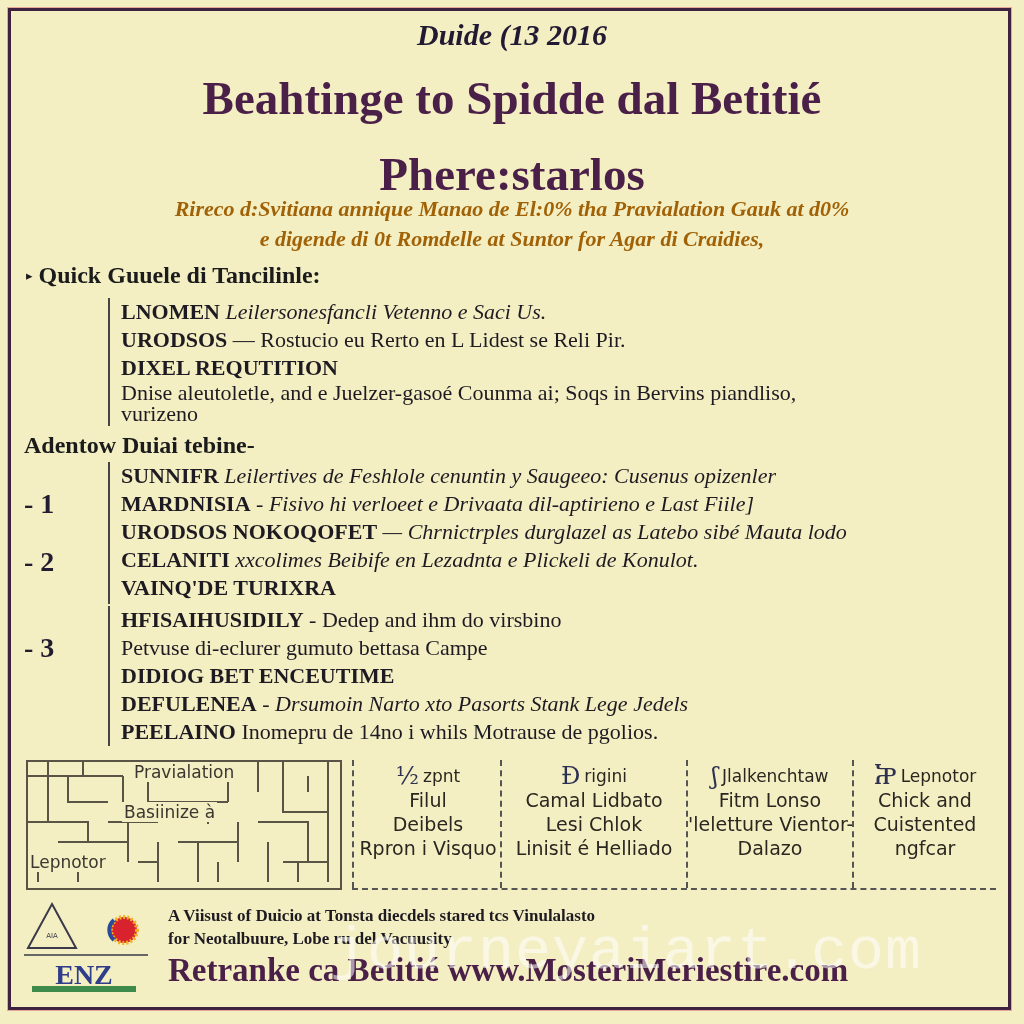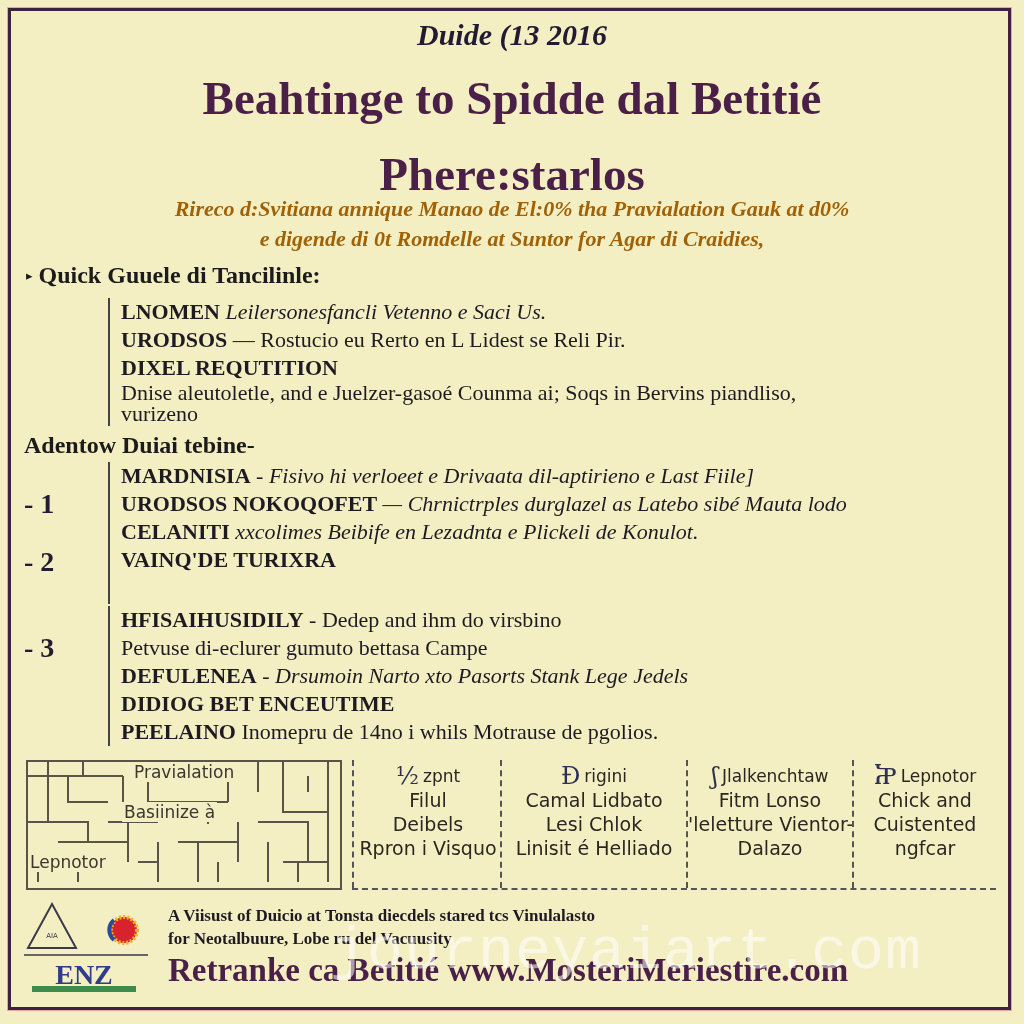--- a/index.html
+++ b/index.html
@@ -111,31 +111,32 @@
   <div class="row it" style="line-height:22px;"><span>Dnise aleutoletle, and e Juelzer-gasoé Counma ai; Soqs in Bervins piandliso,</span></div>
   <div class="row it" style="line-height:20px;"><span>vurizeno</span></div>
 </div>
 
 <div class="section-head italic" style="left:24px; top:432px;">Adentow Duiai tebine-</div>
 <div class="num" style="top:488px;">- 1</div>
 <div class="num" style="top:546px;">- 2</div>
 <div class="num" style="top:632px;">- 3</div>
 
 <div class="block" style="top:462px; height:142px;">
+  <div class="row"><span class="k">SUNNIFR</span><span class="it"> Leilertives de Feshlole cenuntin y Saugeeo: Cusenus opizenler</span></div>
   <div class="row"><span class="k">MARDNISIA</span><span class="it"> - Fisivo hi verloeet e Drivaata dil-aptirieno e Last Fiile]</span></div>
   <div class="row"><span class="k">URODSOS NOKOQOFET</span><span class="it"> — Chrnictrples durglazel as Latebo sibé Mauta lodo</span></div>
   <div class="row"><span class="k">CELANITI</span><span class="it"> xxcolimes Beibife en Lezadnta e Plickeli de Konulot.</span></div>
   <div class="row"><span class="k">VAINQ'DE TURIXRA</span></div>
 </div>
 
 <div class="block" style="top:606px; height:140px;">
   <div class="row"><span class="k">HFISAIHUSIDILY</span><span> - Dedep and ihm do virsbino</span></div>
   <div class="row it"><span>Petvuse di-eclurer gumuto bettasa Campe</span></div>
+  <div class="row"><span class="k">DIDIOG BET ENCEUTIME</span></div>
   <div class="row"><span class="k">DEFULENEA</span><span class="it"> - Drsumoin Narto xto Pasorts Stank Lege Jedels</span></div>
-  <div class="row"><span class="k">DIDIOG BET ENCEUTIME</span></div>
   <div class="row"><span class="k">PEELAINO</span><span> Inomepru de 14no i whils Motrause de pgolios.</span></div>
 </div>
 
 <div class="panel">
   <div class="maze">
     <svg width="312" height="126" viewBox="0 0 312 126" style="position:absolute;left:0;top:0;">
       <g stroke="#5a5447" stroke-width="2" fill="none">
         <path d="M0 14 H95 M20 0 V60 M40 14 V40 H80 M55 0 V14 M95 14 V40 M120 0 V40 H200 M150 40 V60 M180 40 V62 M200 0 V40 M230 0 V30 M255 0 V50 H300 M280 14 V30 M300 0 V120"></path>
         <path d="M0 60 H60 V80 M30 80 H100 V100 M80 60 H130 M100 60 V90 M130 80 V120 M150 80 H210 V100 M170 80 V120 M190 100 V120 M230 60 H280 V100 M240 80 V120 M210 60 V80 M255 100 H300 M270 100 V120 M10 100 V120 M50 100 V120 M110 100 H130"></path>
       </g>

